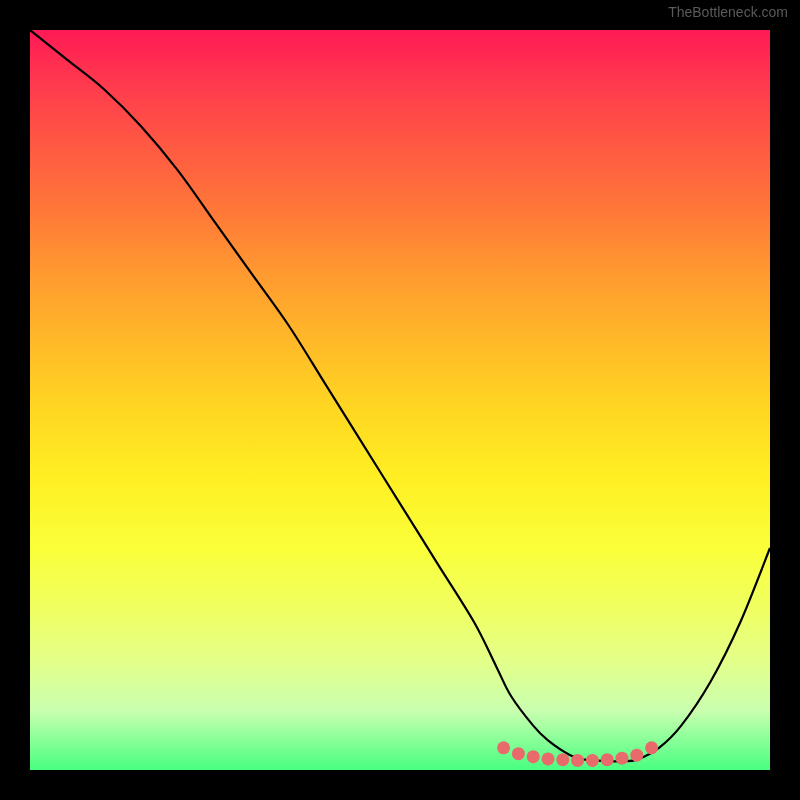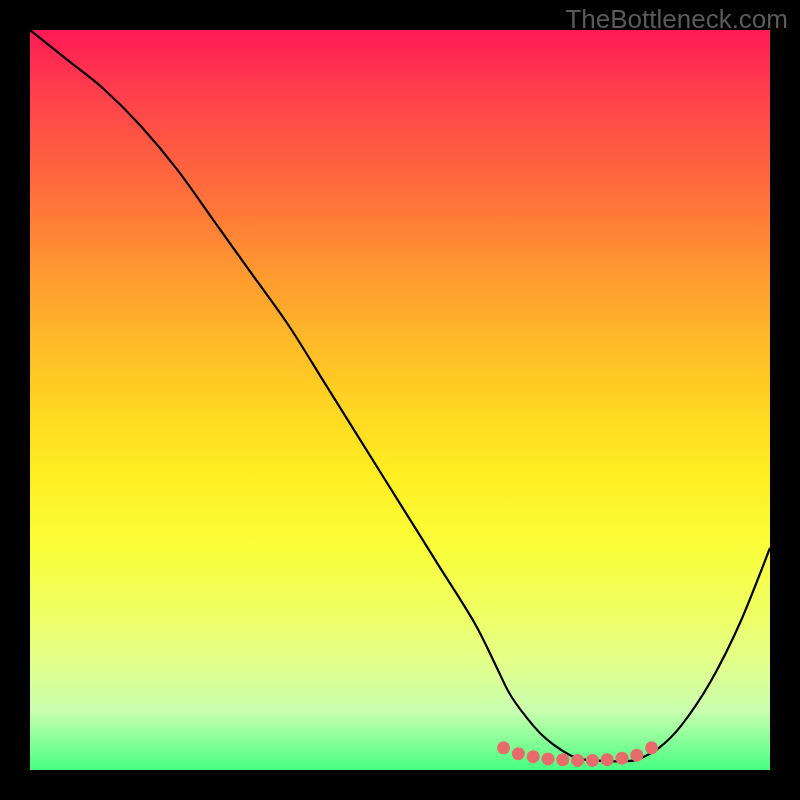--- a/index.html
+++ b/index.html
@@ -9,21 +9,21 @@
     width: 800px;
     height: 800px;
     position: relative;
     font-family: Arial, sans-serif;
   }
   .watermark {
     position: absolute;
     top: 4px;
     right: 12px;
     color: #5a5a5a;
-    font-size: 26px;
+    font-size: 14px;
     font-weight: 500;
     z-index: 10;
   }
   .chart-area {
     position: absolute;
     left: 30px;
     top: 30px;
     width: 740px;
     height: 740px;
     background: linear-gradient(to bottom,

